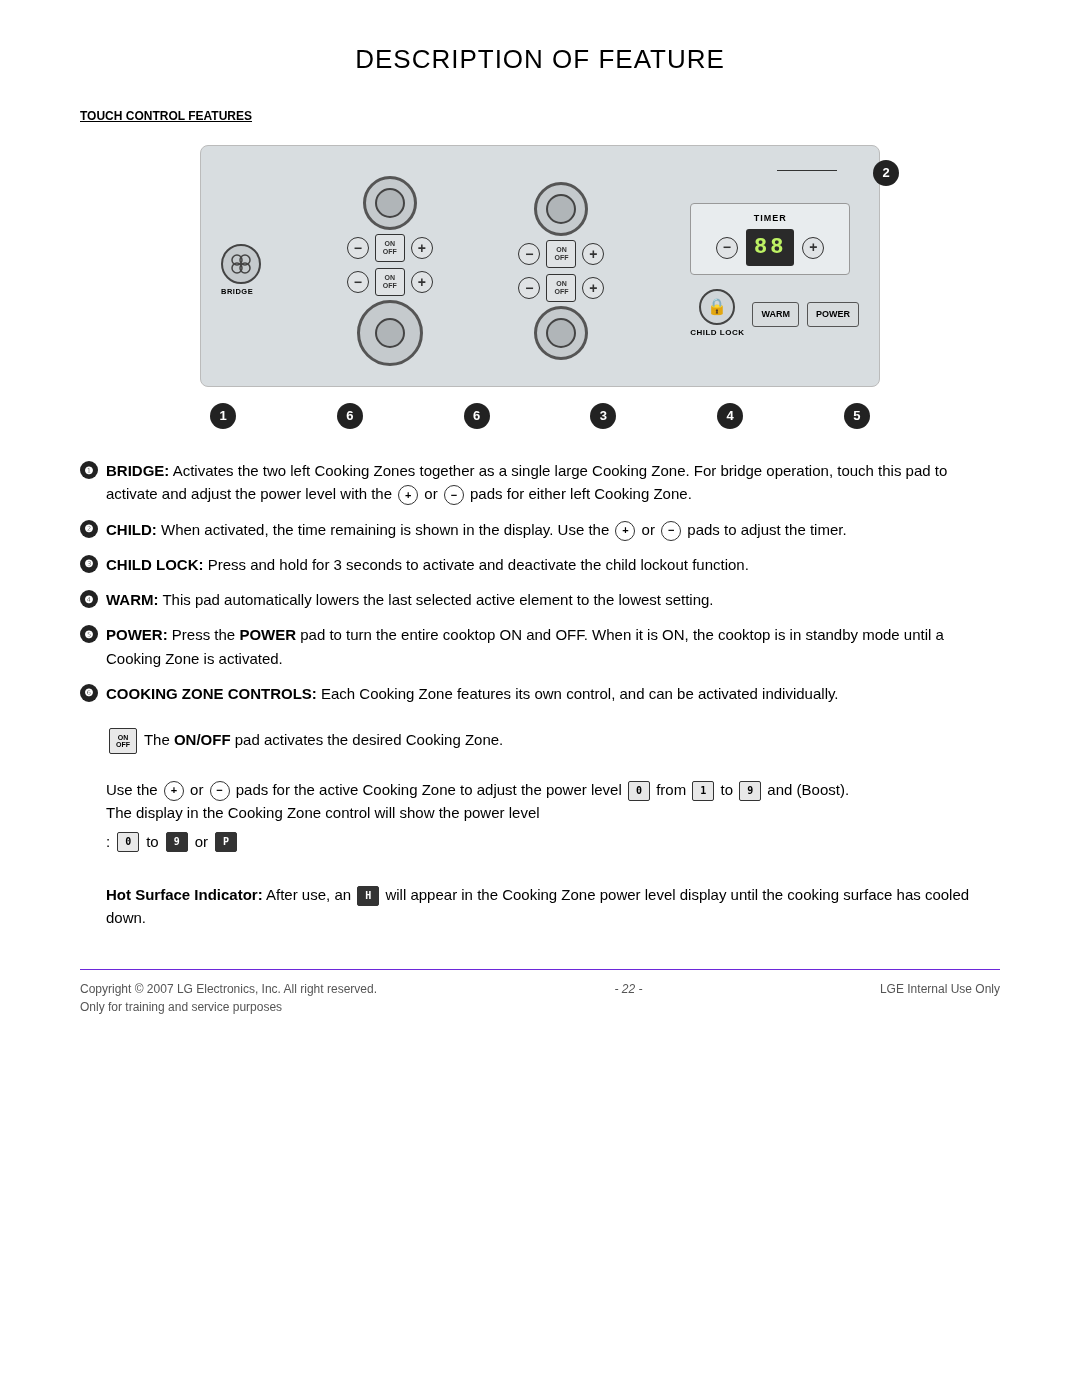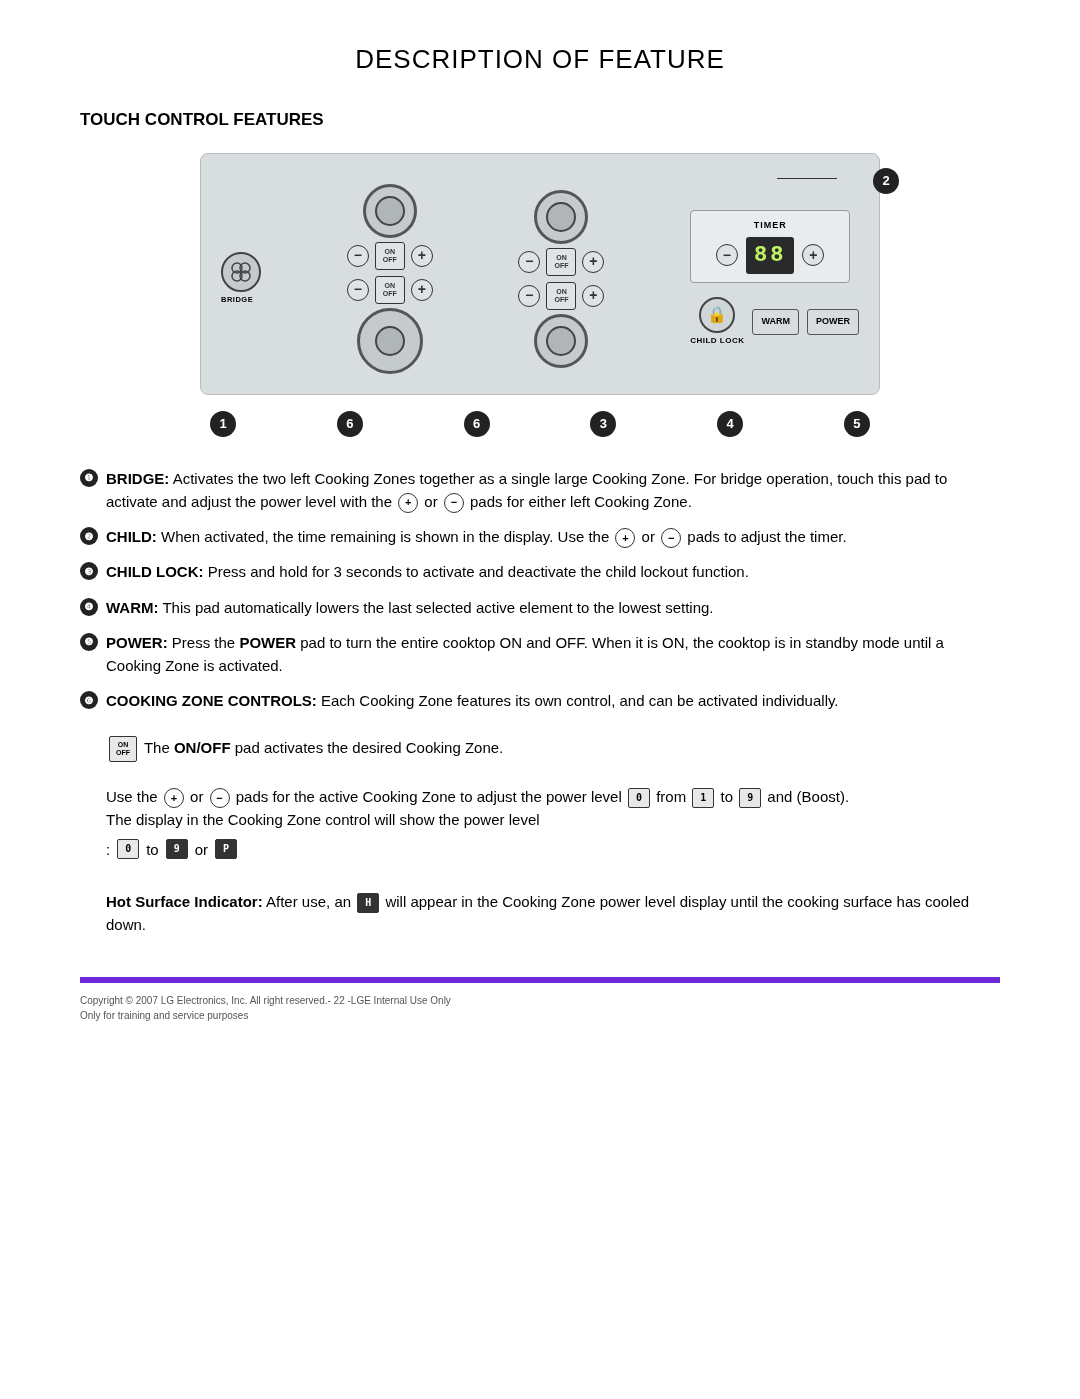--- a/index.html
+++ b/index.html
@@ -15,24 +15,25 @@
     }
     .page-title {
       text-align: center;
       font-size: 26px;
       font-weight: normal;
       letter-spacing: 1px;
       margin-bottom: 28px;
       text-transform: uppercase;
     }
     .section-title {
-      font-size: 17px;
+      font-size: 12px;
       font-weight: bold;
       text-transform: uppercase;
       margin-bottom: 20px;
+      text-decoration: underline;
     }
     .diagram-container {
       display: flex;
       justify-content: center;
       margin-bottom: 30px;
     }
     .cooktop-diagram {
       position: relative;
       width: 680px;
       background: #d8dde0;
@@ -285,28 +286,29 @@
       font-size: 7px;
       font-weight: bold;
       vertical-align: middle;
       line-height: 1.1;
       background: #e8e8e8;
       margin: 0 3px;
     }
     .footer {
       margin-top: 40px;
       padding-top: 10px;
-      border-top: 6px solid #6d28d9;
-      display: flex;
-      justify-content: flex-start;
-      font-size: 10px;
+      border-top: 1px solid #6d28d9;
+      display: flex;
+      justify-content: space-between;
+      font-size: 12px;
       color: #555;
     }
     .footer-center {
       text-align: center;
+      font-style: italic;
     }
     .power-level-row {
       display: flex;
       align-items: center;
       gap: 5px;
       margin: 6px 0;
     }
     .right-controls-row {
       display: flex;
       align-items: center;

